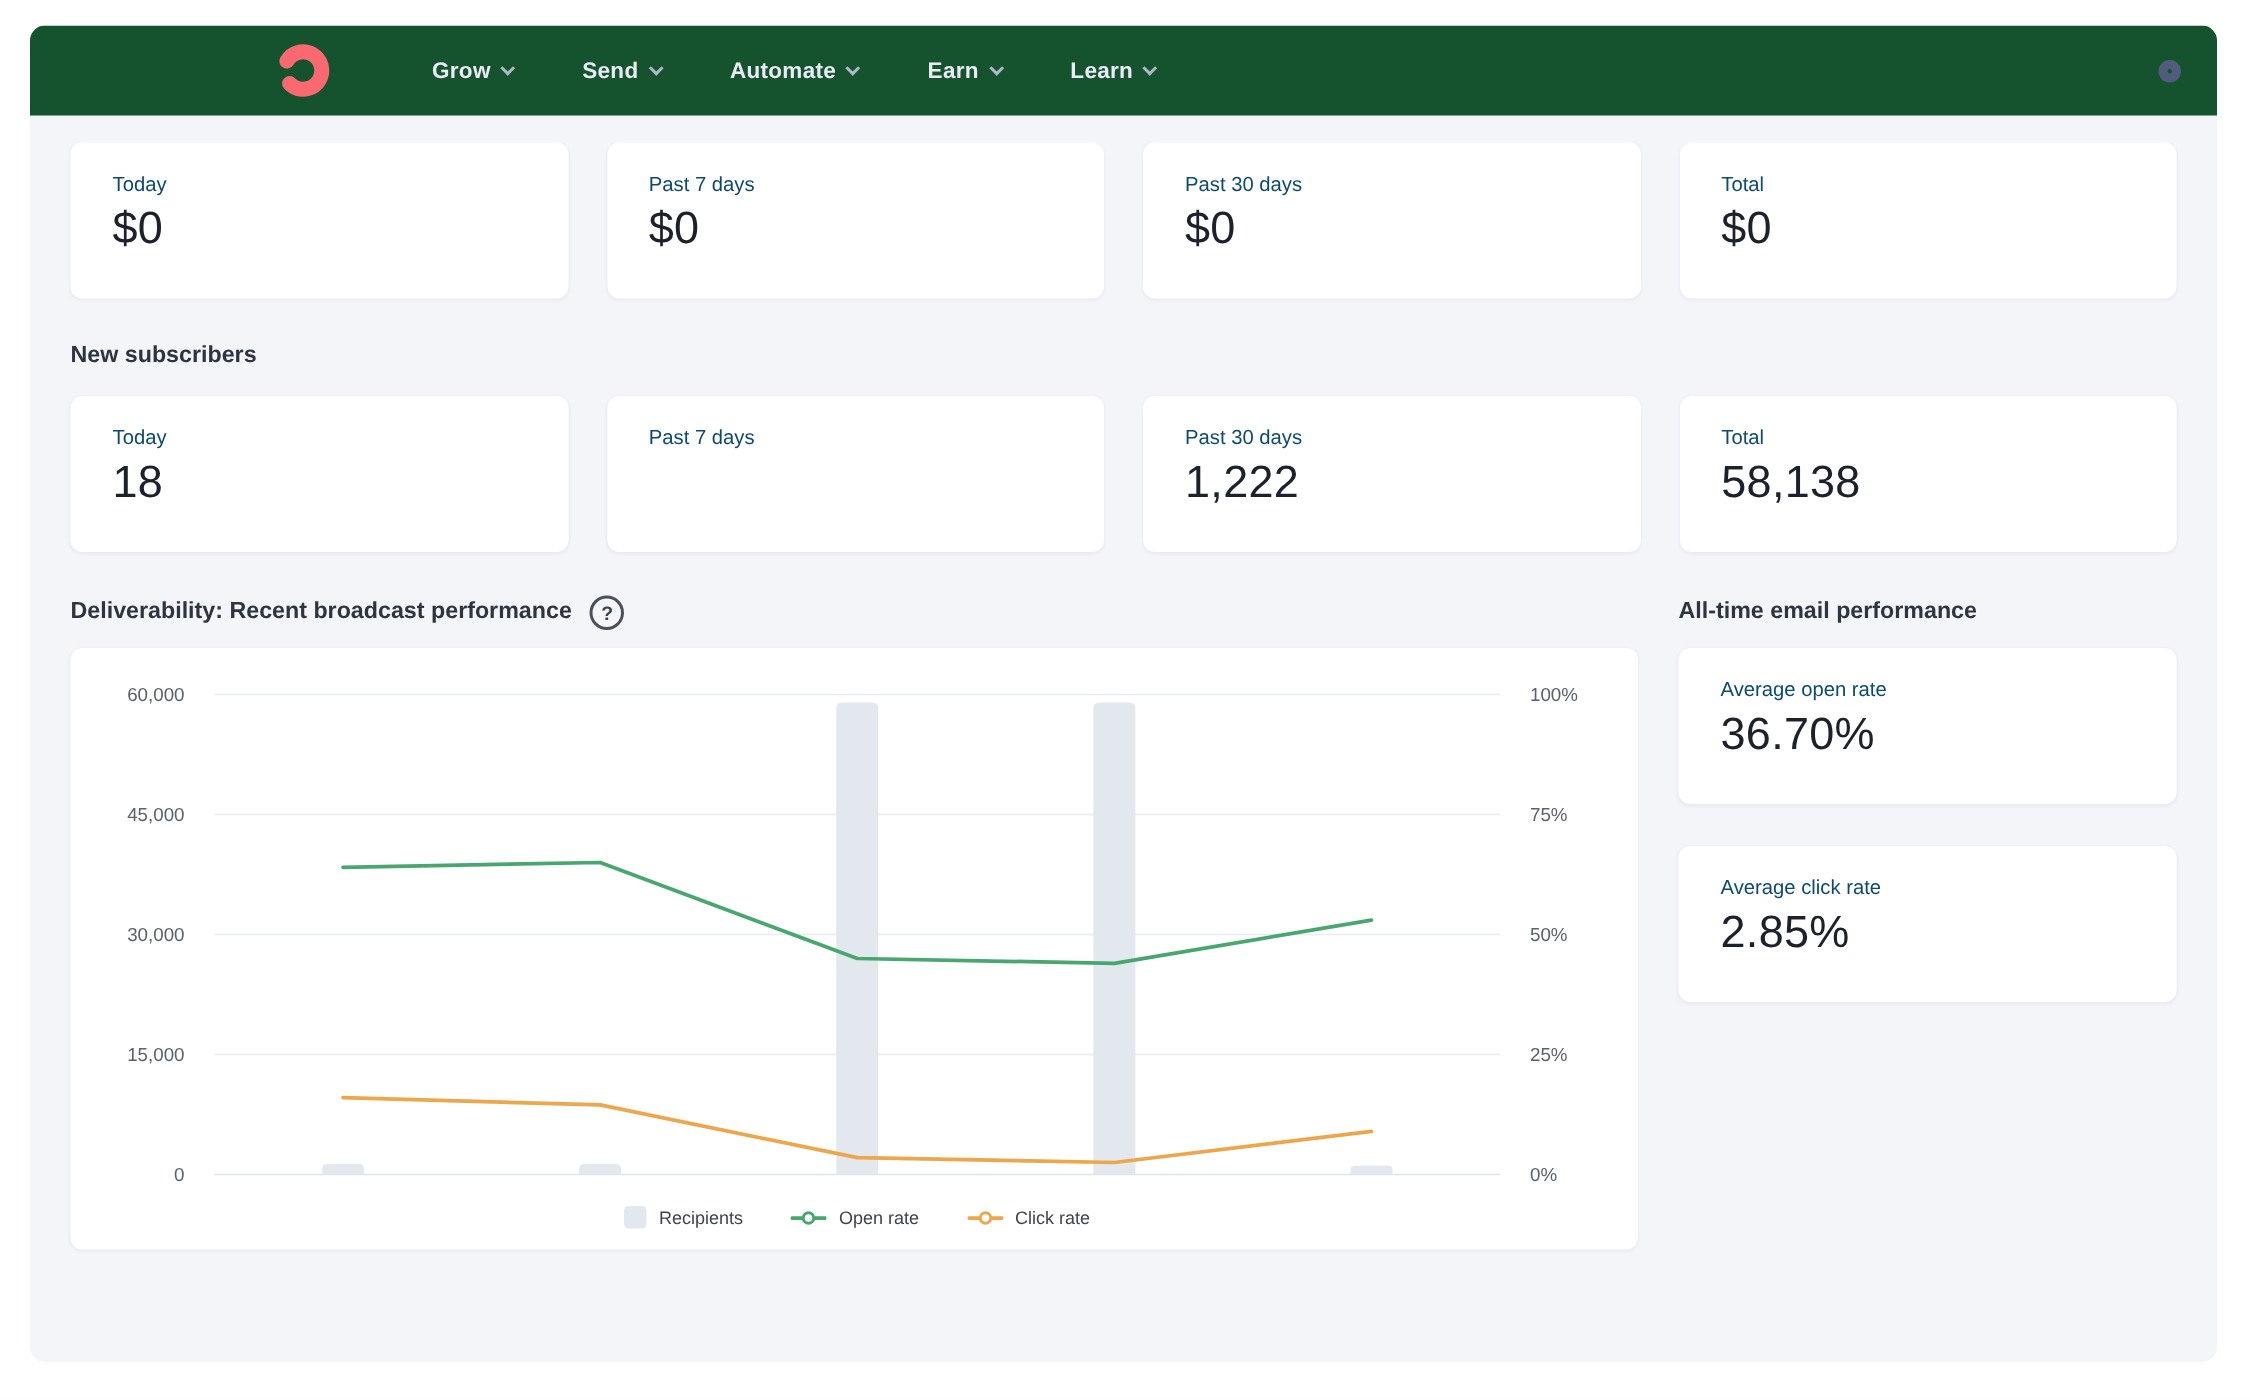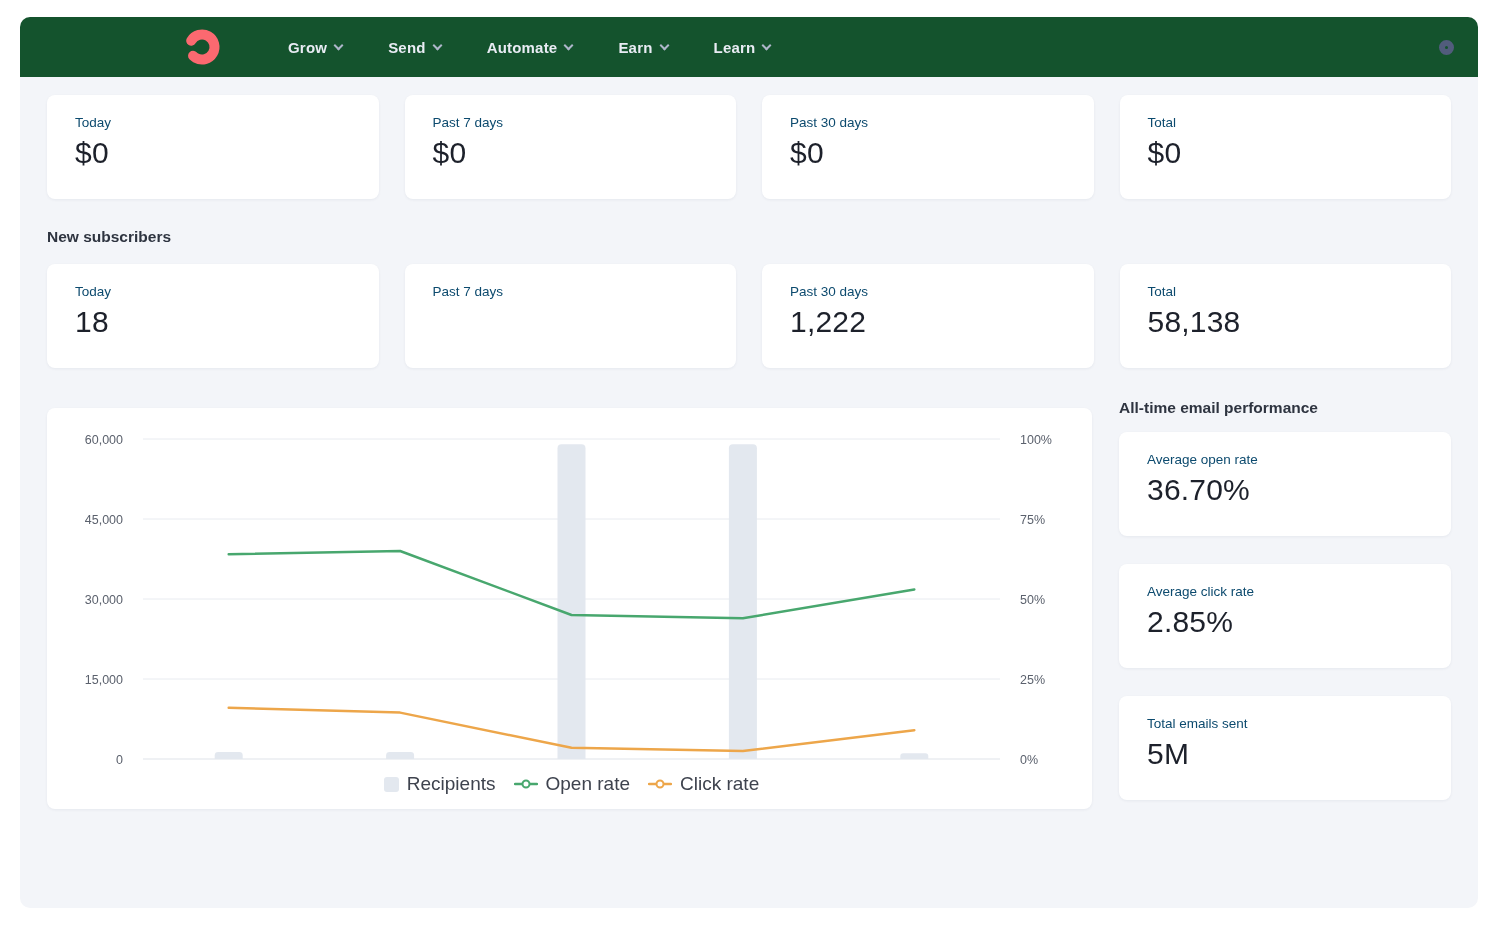--- a/index.html
+++ b/index.html
@@ -70,22 +70,22 @@
   }
 
   .chart-card {
     position: relative; margin-top: 12px; height: 401px;
     background: #ffffff; border-radius: 8px;
     box-shadow: 0 1px 3px rgba(25, 37, 66, 0.06);
   }
   #chart-svg { position: absolute; left: 0; top: 0; }
   .chart-legend {
     position: absolute; left: 96px; bottom: 14px; width: 857px;
-    display: flex; justify-content: center; align-items: center; gap: 18px;
-    font-size: 19px; color: #3e434e;
+    display: flex; justify-content: center; align-items: center; gap: 32px;
+    font-size: 12px; color: #3e434e;
   }
   .legend-item { display: flex; align-items: center; gap: 8px; cursor: pointer; }
   .legend-square { width: 15px; height: 15px; border-radius: 3px; }
 
   .right-col .stat-card { margin-top: 12px; }
   .right-col .stat-card + .stat-card { margin-top: 28px; }
 </style>
 </head>
 <body>
 
@@ -158,20 +158,24 @@
       </div>
       <div class="stat-card">
         <div class="stat-label">Total</div>
         <div class="stat-value">58,138</div>
       </div>
     </div>
 
     <div class="bottom-row">
 
       <div class="chart-col">
+        <div class="col-header">
+          <span class="section-title">Deliverability: Recent broadcast performance</span>
+          <span class="help-icon">?</span>
+        </div>
         <div class="chart-card">
           <svg id="chart-svg" width="1045" height="401">
               <line x1="96" y1="351" x2="953" y2="351" stroke="#dfe3e9" stroke-width="1"></line>
               <text x="76" y="355.5" text-anchor="end" font-size="12.5" fill="#5b616d">0</text>
               <text x="973" y="355.5" text-anchor="start" font-size="12.5" fill="#5b616d">0%</text>
               <line x1="96" y1="271" x2="953" y2="271" stroke="#e8ebf0" stroke-width="1"></line>
               <text x="76" y="275.5" text-anchor="end" font-size="12.5" fill="#5b616d">15,000</text>
               <text x="973" y="275.5" text-anchor="start" font-size="12.5" fill="#5b616d">25%</text>
               <line x1="96" y1="191" x2="953" y2="191" stroke="#e8ebf0" stroke-width="1"></line>
               <text x="76" y="195.5" text-anchor="end" font-size="12.5" fill="#5b616d">30,000</text>
@@ -218,21 +222,17 @@
           <span class="section-title">All-time email performance</span>
         </div>
         <div class="stat-card">
           <div class="stat-label">Average open rate</div>
           <div class="stat-value">36.70%</div>
         </div>
         <div class="stat-card">
           <div class="stat-label">Average click rate</div>
           <div class="stat-value">2.85%</div>
         </div>
-        <div class="stat-card">
-          <div class="stat-label">Total emails sent</div>
-          <div class="stat-value">5M</div>
-        </div>
       </div>
 
     </div>
   </div>
 </div>
 
 </body></html>

